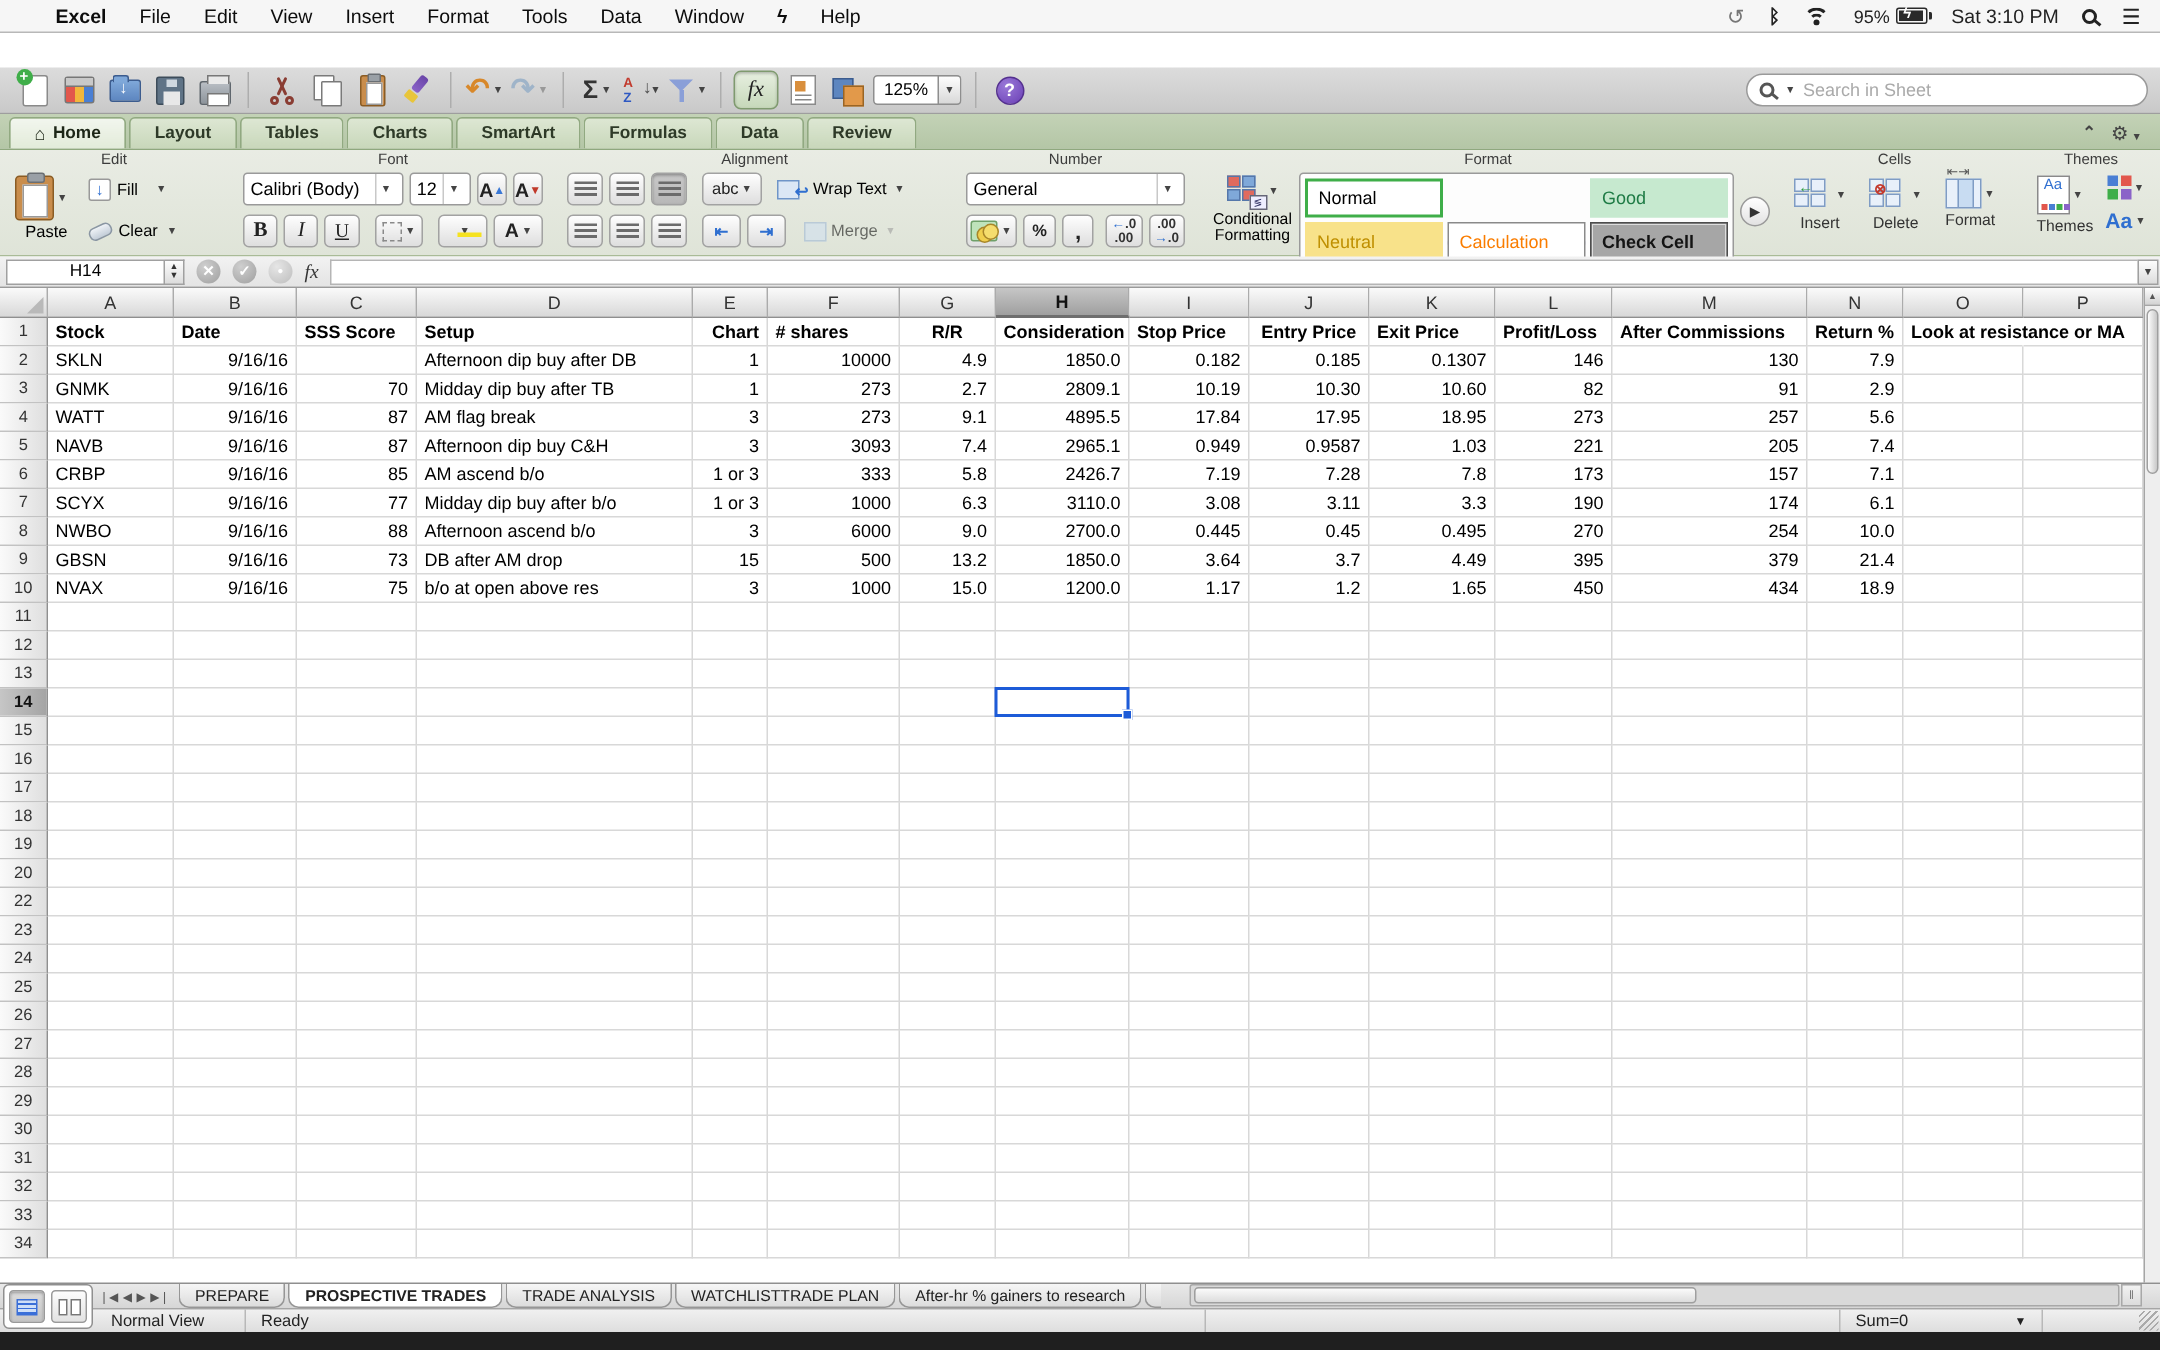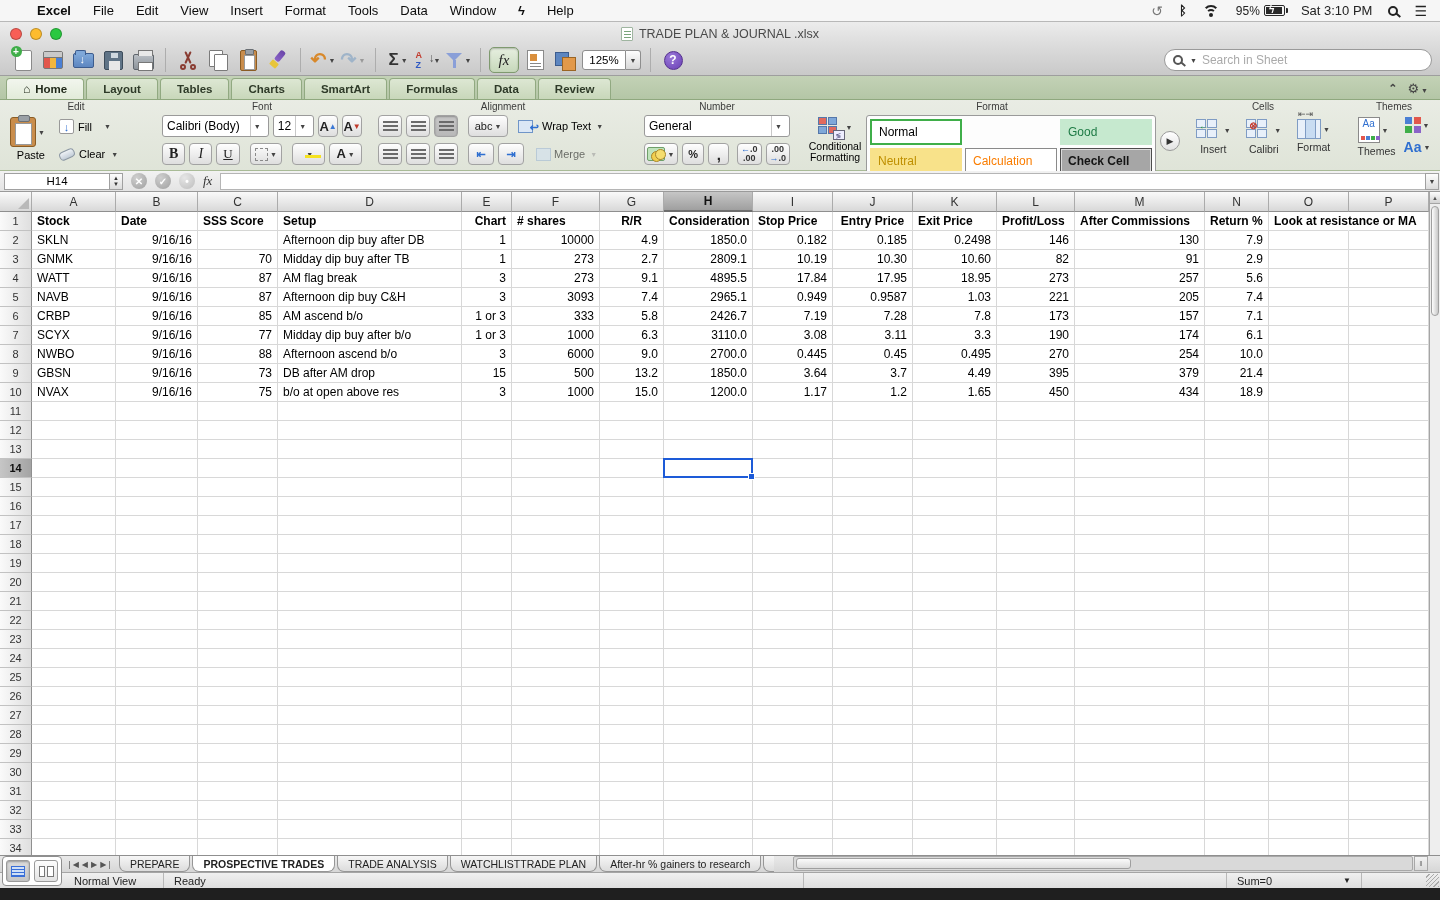--- a/index.html
+++ b/index.html
@@ -251,31 +251,20 @@
             <span class="fill"></span>
             <span class="bolt">ϟ</span>
           </span>
       </span>
       <span style="font-size:13px">Sat 3:10 PM</span>
       <span class="mag"></span>
       <span class="nlist">☰</span>
     </div>
   </div>
 
-  <div id="titlebar">
-    <div class="lights">
-      <span class="light red"></span>
-      <span class="light yel"></span>
-      <span class="light grn"></span>
-    </div>
-    <div id="title-center">
-      <span class="docicon"></span>
-      <span>TRADE PLAN &amp; JOURNAL .xlsx</span>
-    </div>
-  </div>
 
   <div id="toolbar">
     <span class="tbtn">
         <span class="ic-page">
           <span class="plus">+</span>
         </span>
       </span>
     <span class="tbtn">
         <span class="ic-gal"></span>
       </span>
@@ -581,21 +570,21 @@
           <div style="display:flex;align-items:center">
               <span class="cellsic">
                 <span class="c c1"></span>
                 <span class="c c2"></span>
                 <span class="c c3"></span>
                 <span class="c c4"></span>
                 <span class="badge" style="color:#c43a2e">⊗</span>
               </span>
               <span class="dd">▼</span>
             </div>
-          <div class="sublabel">Calibri</div>
+          <div class="sublabel">Delete</div>
         </div>
         <div style="text-align:center">
           <div style="display:flex;align-items:center;margin-top:0">
               <span class="fmtic"></span>
               <span class="dd">▼</span>
             </div>
           <div class="sublabel">Format</div>
         </div>
       </div>
     </div>
@@ -689,21 +678,21 @@
           <div class="gcell" style="width: 84px; justify-content: flex-start;">SKLN</div>
           <div class="gcell" style="width: 82px; justify-content: flex-end;">9/16/16</div>
           <div class="gcell" style="width: 80px; justify-content: flex-end;"></div>
           <div class="gcell" style="width: 184px; justify-content: flex-start;">Afternoon dip buy after DB</div>
           <div class="gcell" style="width: 50px; justify-content: flex-end;">1</div>
           <div class="gcell" style="width: 88px; justify-content: flex-end;">10000</div>
           <div class="gcell" style="width: 64px; justify-content: flex-end;">4.9</div>
           <div class="gcell" style="width: 89px; justify-content: flex-end;">1850.0</div>
           <div class="gcell" style="width: 80px; justify-content: flex-end;">0.182</div>
           <div class="gcell" style="width: 80px; justify-content: flex-end;">0.185</div>
-          <div class="gcell" style="width: 84px; justify-content: flex-end;">0.2498</div>
+          <div class="gcell" style="width: 84px; justify-content: flex-end;">0.1307</div>
           <div class="gcell" style="width: 78px; justify-content: flex-end;">146</div>
           <div class="gcell" style="width: 130px; justify-content: flex-end;">130</div>
           <div class="gcell" style="width: 64px; justify-content: flex-end;">7.9</div>
           <div class="gcell" style="width: 80px; justify-content: flex-start;"></div>
           <div class="gcell" style="width: 80px; justify-content: flex-start;"></div>
         </div>
         <div class="gridrow">
           <div class="rowhead">3</div>
           <div class="gcell" style="width: 84px; justify-content: flex-start;">GNMK</div>
           <div class="gcell" style="width: 82px; justify-content: flex-end;">9/16/16</div>
@@ -1039,39 +1028,20 @@
           <div class="gcell" style="width: 80px; justify-content: flex-end;"></div>
           <div class="gcell" style="width: 80px; justify-content: flex-end;"></div>
           <div class="gcell" style="width: 84px; justify-content: flex-end;"></div>
           <div class="gcell" style="width: 78px; justify-content: flex-end;"></div>
           <div class="gcell" style="width: 130px; justify-content: flex-end;"></div>
           <div class="gcell" style="width: 64px; justify-content: flex-end;"></div>
           <div class="gcell" style="width: 80px; justify-content: flex-start;"></div>
           <div class="gcell" style="width: 80px; justify-content: flex-start;"></div>
         </div>
         <div class="gridrow">
-          <div class="rowhead">21</div>
-          <div class="gcell" style="width: 84px; justify-content: flex-start;"></div>
-          <div class="gcell" style="width: 82px; justify-content: flex-end;"></div>
-          <div class="gcell" style="width: 80px; justify-content: flex-end;"></div>
-          <div class="gcell" style="width: 184px; justify-content: flex-start;"></div>
-          <div class="gcell" style="width: 50px; justify-content: flex-end;"></div>
-          <div class="gcell" style="width: 88px; justify-content: flex-end;"></div>
-          <div class="gcell" style="width: 64px; justify-content: flex-end;"></div>
-          <div class="gcell" style="width: 89px; justify-content: flex-end;"></div>
-          <div class="gcell" style="width: 80px; justify-content: flex-end;"></div>
-          <div class="gcell" style="width: 80px; justify-content: flex-end;"></div>
-          <div class="gcell" style="width: 84px; justify-content: flex-end;"></div>
-          <div class="gcell" style="width: 78px; justify-content: flex-end;"></div>
-          <div class="gcell" style="width: 130px; justify-content: flex-end;"></div>
-          <div class="gcell" style="width: 64px; justify-content: flex-end;"></div>
-          <div class="gcell" style="width: 80px; justify-content: flex-start;"></div>
-          <div class="gcell" style="width: 80px; justify-content: flex-start;"></div>
-        </div>
-        <div class="gridrow">
           <div class="rowhead">22</div>
           <div class="gcell" style="width: 84px; justify-content: flex-start;"></div>
           <div class="gcell" style="width: 82px; justify-content: flex-end;"></div>
           <div class="gcell" style="width: 80px; justify-content: flex-end;"></div>
           <div class="gcell" style="width: 184px; justify-content: flex-start;"></div>
           <div class="gcell" style="width: 50px; justify-content: flex-end;"></div>
           <div class="gcell" style="width: 88px; justify-content: flex-end;"></div>
           <div class="gcell" style="width: 64px; justify-content: flex-end;"></div>
           <div class="gcell" style="width: 89px; justify-content: flex-end;"></div>
           <div class="gcell" style="width: 80px; justify-content: flex-end;"></div>

